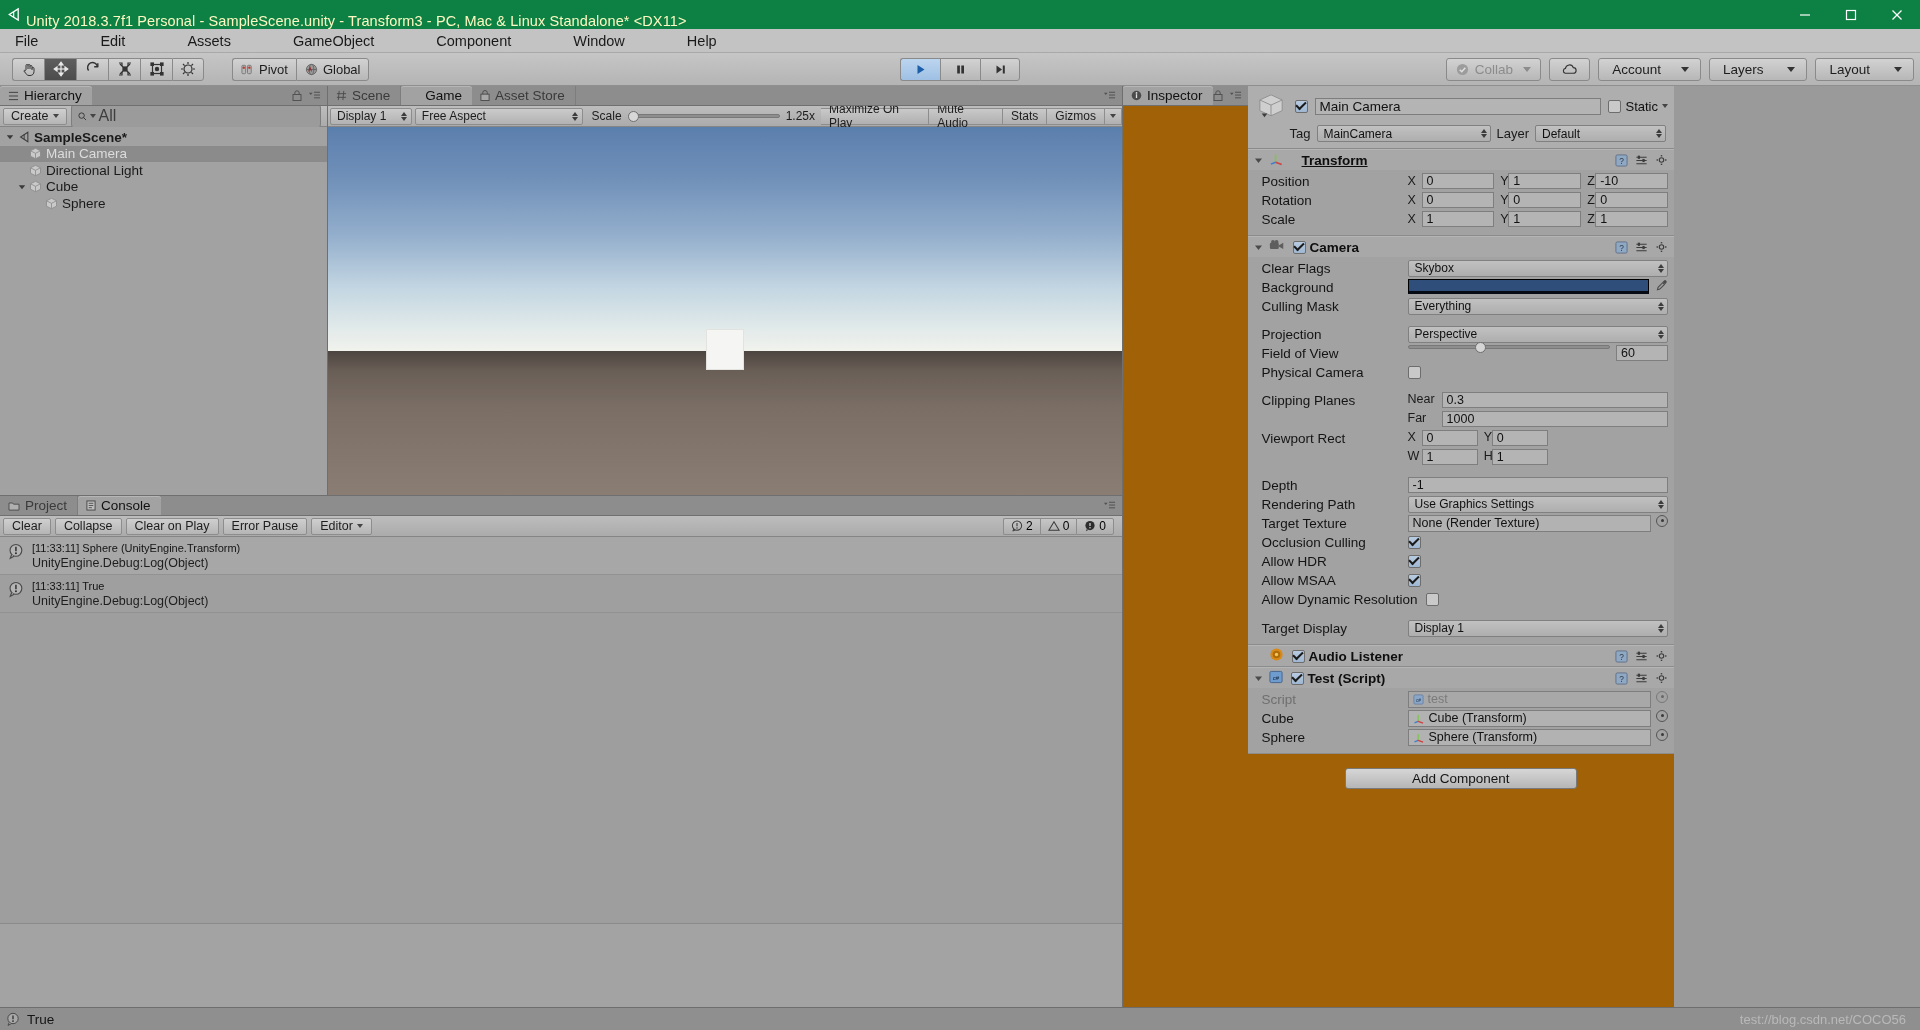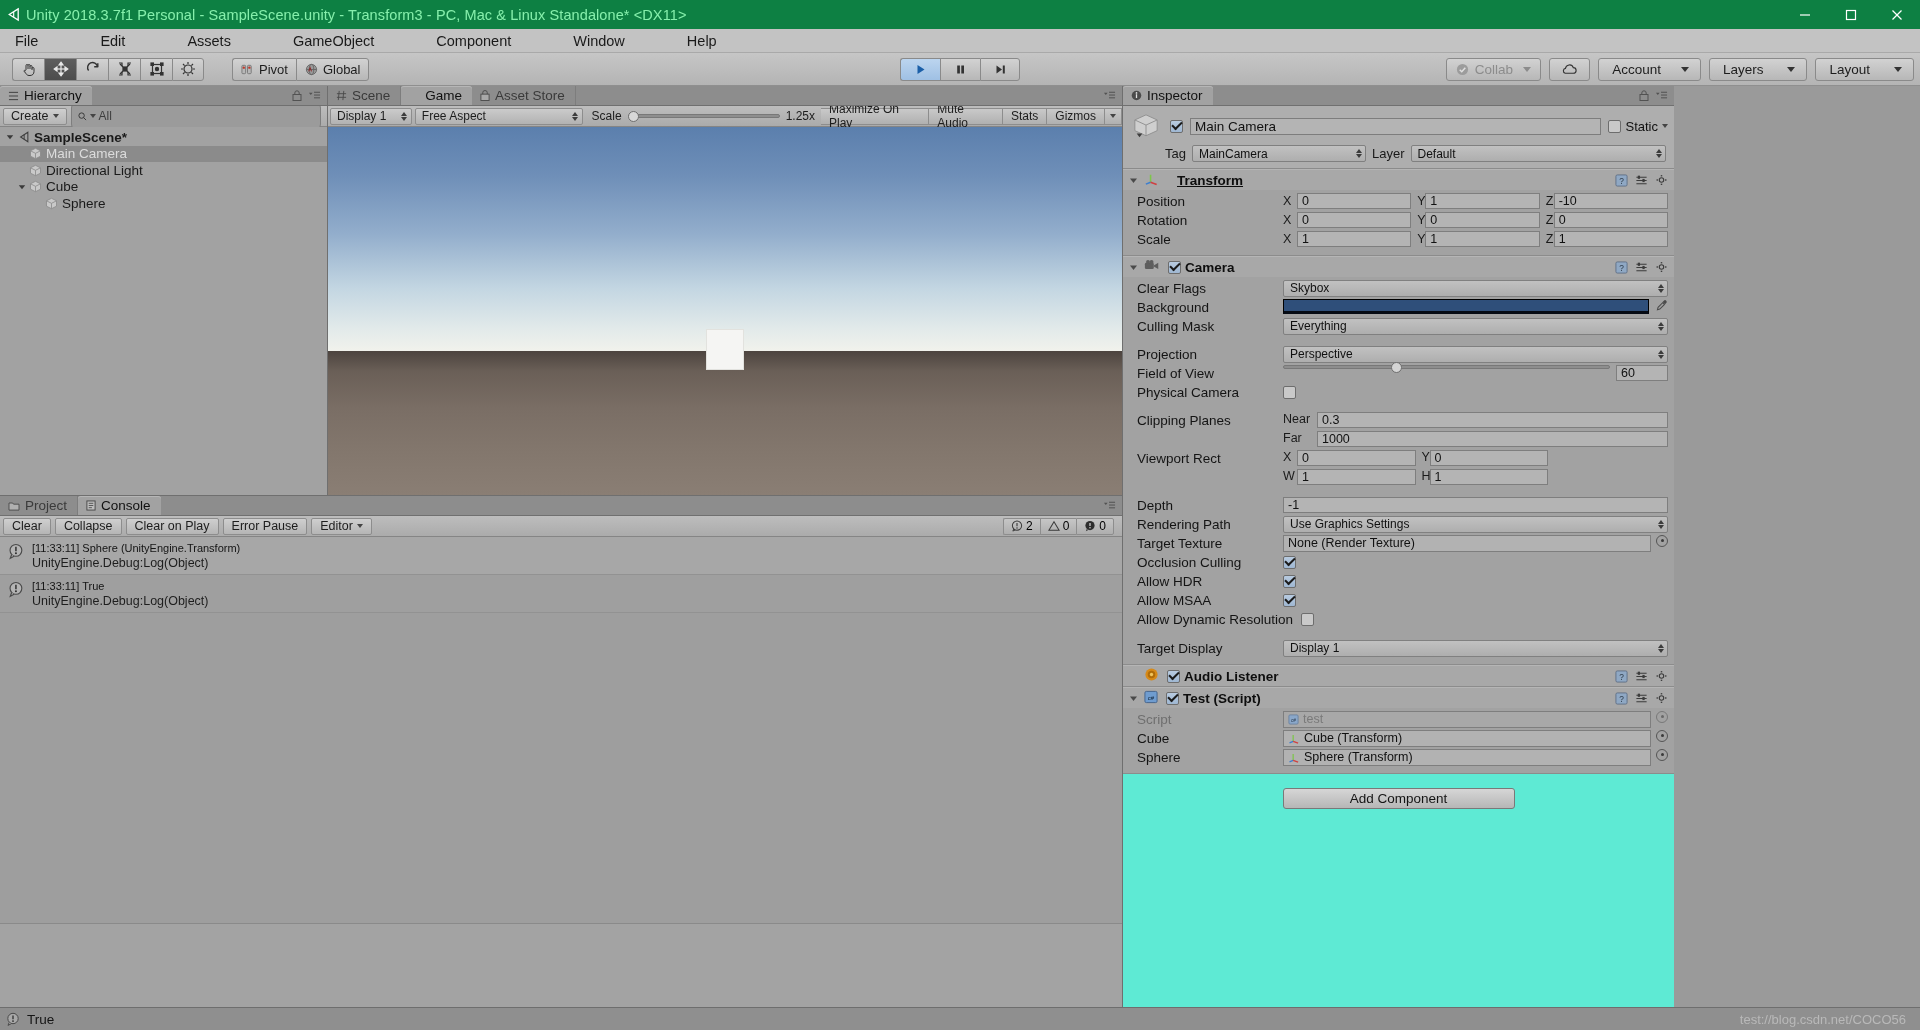--- a/index.html
+++ b/index.html
@@ -9,22 +9,22 @@
     font-family: "Liberation Sans", sans-serif;
     font-size: 14px;
     background: #a0a0a0;
     color: #000;
     -webkit-font-smoothing: antialiased;
   }
   .app { width: 1920px; height: 1030px; display: flex; flex-direction: column; position: relative; }
 
   
   .titlebar {
-    height: 29px; background: #0d8043; display: flex; align-items: center;
-    color: #86efac; flex: none; position: relative;
+    height: 29px; background: #0d8043; display: flex; align-items: flex-end;
+    color: #fef9c3; flex: none; position: relative;
   }
   .tb-icon { width: 26px; height: 29px; display:flex; align-items:center; justify-content:center; }
   .tb-icon svg { display:block; }
   .tb-title { font-size: 14.5px; letter-spacing: .1px; white-space: nowrap; }
   .tb-btns { margin-left: auto; display: flex; height: 29px; }
   .tb-btn { width: 46px; height: 29px; display:flex; align-items:center; justify-content:center; }
   .tb-btn svg { display:block; }
 
   
   .menubar {
@@ -102,21 +102,21 @@
     background: linear-gradient(180deg,#cfcfcf,#b5b5b5); border:1px solid #8d8d8d; border-radius:2px;
     cursor:default; color:#1d1d1d; gap:4px;
   }
   .minicaret { width:0;height:0;border-left:3.5px solid transparent;border-right:3.5px solid transparent;border-top:4.5px solid #444; }
 
   
   .hierarchy { width: 328px; border-right:1px solid #6f6f6f; }
   .hsearch {
     flex:1; height:32px; margin: 0 6px 0 4px; background:#9b9b9b;
     border:1px solid #7e7e7e; border-radius:8px; display:flex; align-items:center;
-    padding: 0 6px; font-size:12px; color:#3e3e3e; gap:3px;
+    padding: 0 6px; font-size:16px; color:#3e3e3e; gap:3px;
   }
   .htree { flex:1; overflow:hidden; background:#a2a2a2; padding-top:2px; }
   .hrow { height:16.5px; display:flex; align-items:center; font-size:13.5px; color:#1a1a1a; cursor:default; padding-left:4px; }
   .hrow.selected { background:#8b8b8b; color:#dcdcdc; }
   .hrow.scene { font-weight:bold; }
   .tri { width:12px; display:flex; align-items:center; justify-content:center; }
   .tri svg { display:block; }
   .hicon { width:15px; display:flex; align-items:center; justify-content:center; margin-right:3px; }
   .ind1 { margin-left:12px; }
   .ind2 { margin-left:28px; }
@@ -170,21 +170,21 @@
   .con-list { flex:1; overflow:hidden; background:#9e9e9e; }
   .con-entry { display:flex; gap:7px; padding:4px 6px 3px 8px; border-bottom:1px solid #929292; }
   .con-entry:nth-child(odd) { background:#a7a7a7; }
   .con-entry:nth-child(even) { background:#9f9f9f; }
   .con-text { display:flex; flex-direction:column; line-height:1.28; }
   .con-line1 { font-size:11px; color:#141414; }
   .con-line2 { font-size:12.5px; color:#1e1e1e; }
   .con-detail { flex:none; height:84px; background:#a3a3a3; border-top:1px solid #8a8a8a; }
 
   
-  .inspector { width: 552px; flex:none; display:flex; flex-direction:column; border-left:1px solid #6f6f6f; background:#5eead4; min-height:0; }
+  .inspector { width: 552px; flex:none; display:flex; flex-direction:row; border-left:1px solid #6f6f6f; background:#a16207; min-height:0; }
   .insp-body { flex:1; overflow:hidden; }
   .insp-head {
     background:#aeaeae; border-bottom:1px solid #8b8b8b; padding:5px 6px 6px 6px;
   }
   .insp-name-row { display:flex; align-items:center; gap:7px; }
   .prefab-ico { width:34px; height:30px; display:flex; align-items:center; justify-content:center; }
   .chk {
     width:13px; height:13px; background:#c9c9c9; border:1px solid #6d6d6d; border-radius:2px;
     display:flex; align-items:center; justify-content:center; flex:none; cursor:default;
   }

